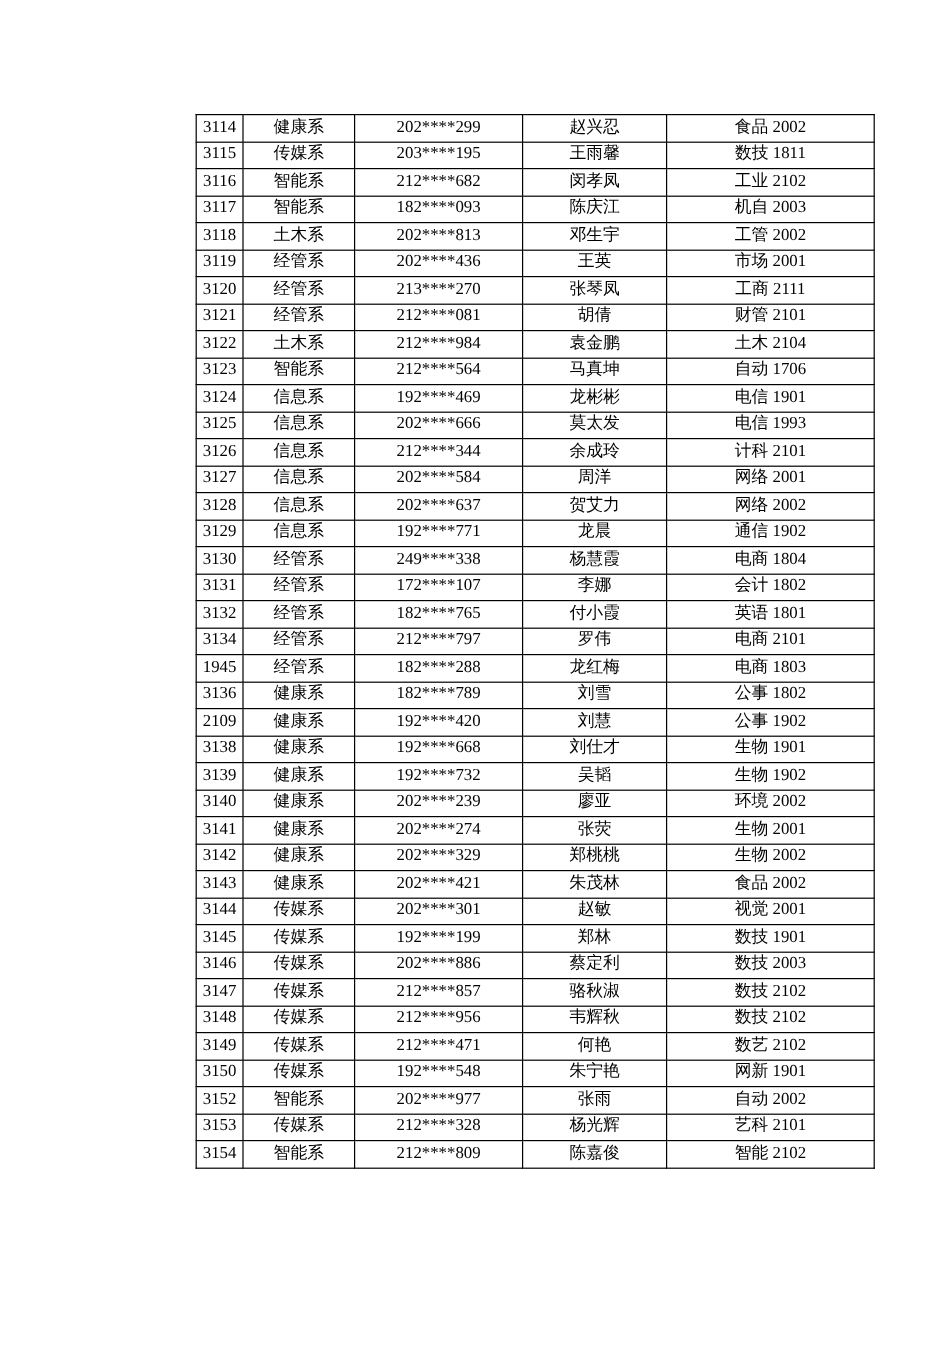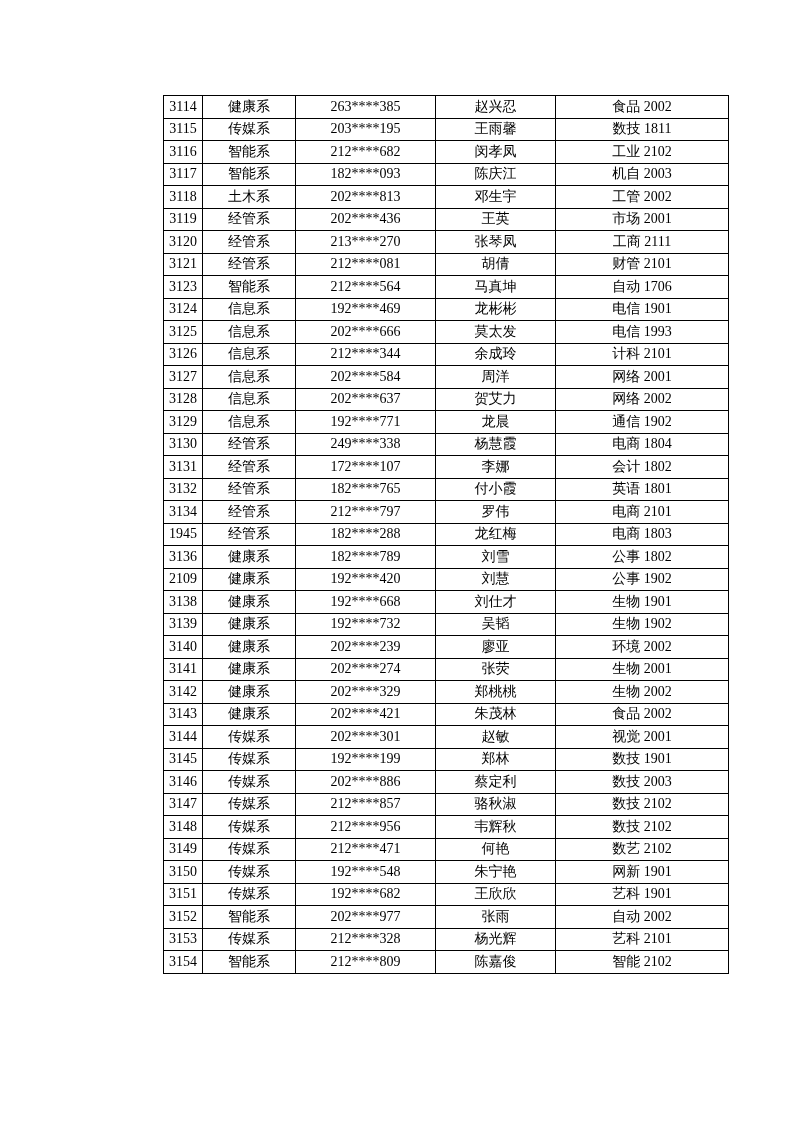--- a/index.html
+++ b/index.html
@@ -54,21 +54,21 @@
       <col class="c-id">
       <col class="c-dept">
       <col class="c-num">
       <col class="c-name">
       <col class="c-class">
     </colgroup>
     <tbody>
         <tr>
           <td>3114</td>
           <td>健康系</td>
-          <td>263****385</td>
+          <td>202****299</td>
           <td>赵兴忍</td>
           <td>食品 2002</td>
         </tr>
         <tr>
           <td>3115</td>
           <td>传媒系</td>
           <td>203****195</td>
           <td>王雨馨</td>
           <td>数技 1811</td>
         </tr>
@@ -108,20 +108,27 @@
           <td>工商 2111</td>
         </tr>
         <tr>
           <td>3121</td>
           <td>经管系</td>
           <td>212****081</td>
           <td>胡倩</td>
           <td>财管 2101</td>
         </tr>
         <tr>
+          <td>3122</td>
+          <td>土木系</td>
+          <td>212****984</td>
+          <td>袁金鹏</td>
+          <td>土木 2104</td>
+        </tr>
+        <tr>
           <td>3123</td>
           <td>智能系</td>
           <td>212****564</td>
           <td>马真坤</td>
           <td>自动 1706</td>
         </tr>
         <tr>
           <td>3124</td>
           <td>信息系</td>
           <td>192****469</td>
@@ -295,27 +302,20 @@
           <td>212****471</td>
           <td>何艳</td>
           <td>数艺 2102</td>
         </tr>
         <tr>
           <td>3150</td>
           <td>传媒系</td>
           <td>192****548</td>
           <td>朱宁艳</td>
           <td>网新 1901</td>
-        </tr>
-        <tr>
-          <td>3151</td>
-          <td>传媒系</td>
-          <td>192****682</td>
-          <td>王欣欣</td>
-          <td>艺科 1901</td>
         </tr>
         <tr>
           <td>3152</td>
           <td>智能系</td>
           <td>202****977</td>
           <td>张雨</td>
           <td>自动 2002</td>
         </tr>
         <tr>
           <td>3153</td>

